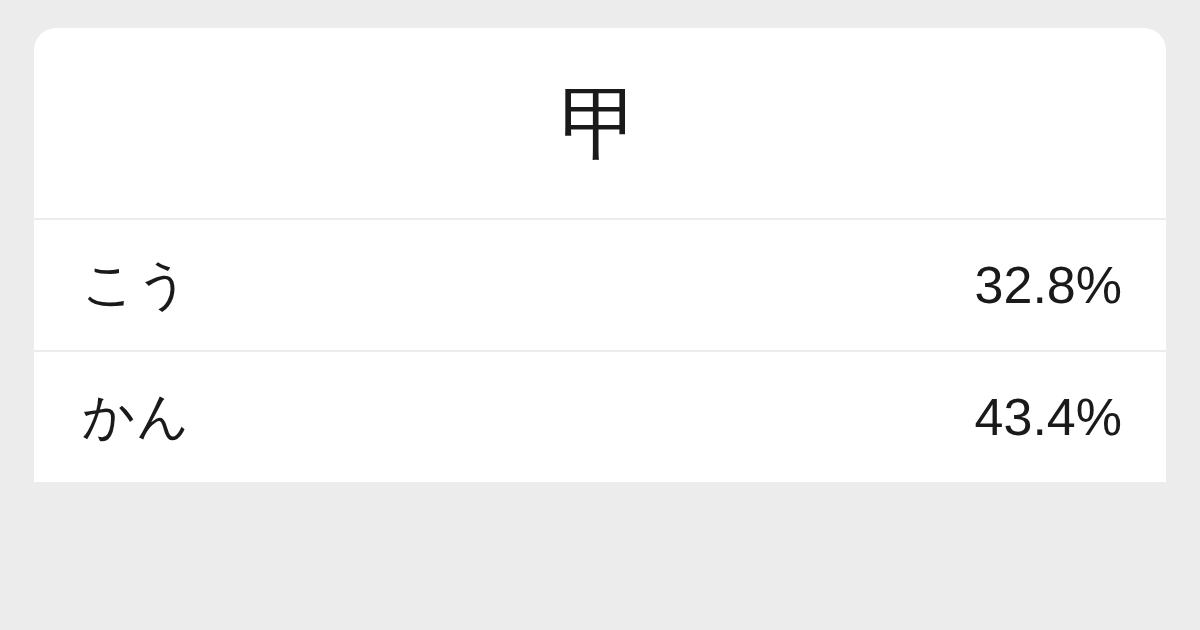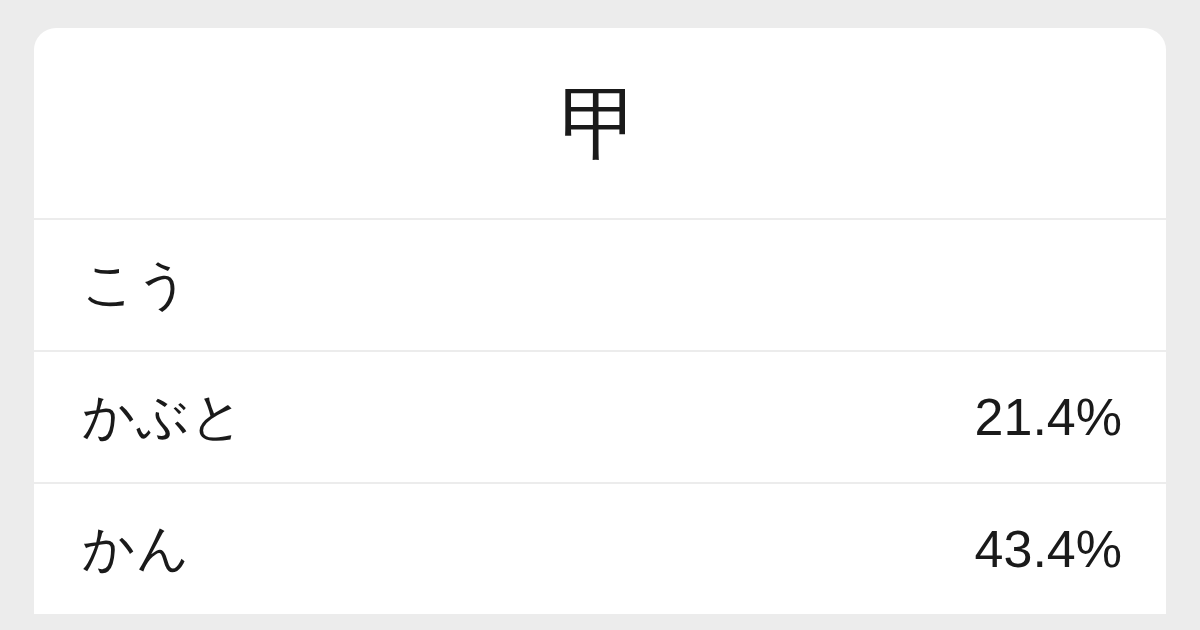--- a/index.html
+++ b/index.html
@@ -55,22 +55,19 @@
   </style>
 </head>
 <body>
 
 <div class="card">
   <div class="header">
     <div class="kanji">甲</div>
   </div>
   <div class="row">
     <span class="reading">こう</span>
-  </div>
-  <div class="row">
-    <span class="reading">かぶと</span>
-    <span class="percent">21.4%</span>
+    <span class="percent">32.8%</span>
   </div>
   <div class="row">
     <span class="reading">かん</span>
     <span class="percent">43.4%</span>
   </div>
 </div>
 
 </body></html>

